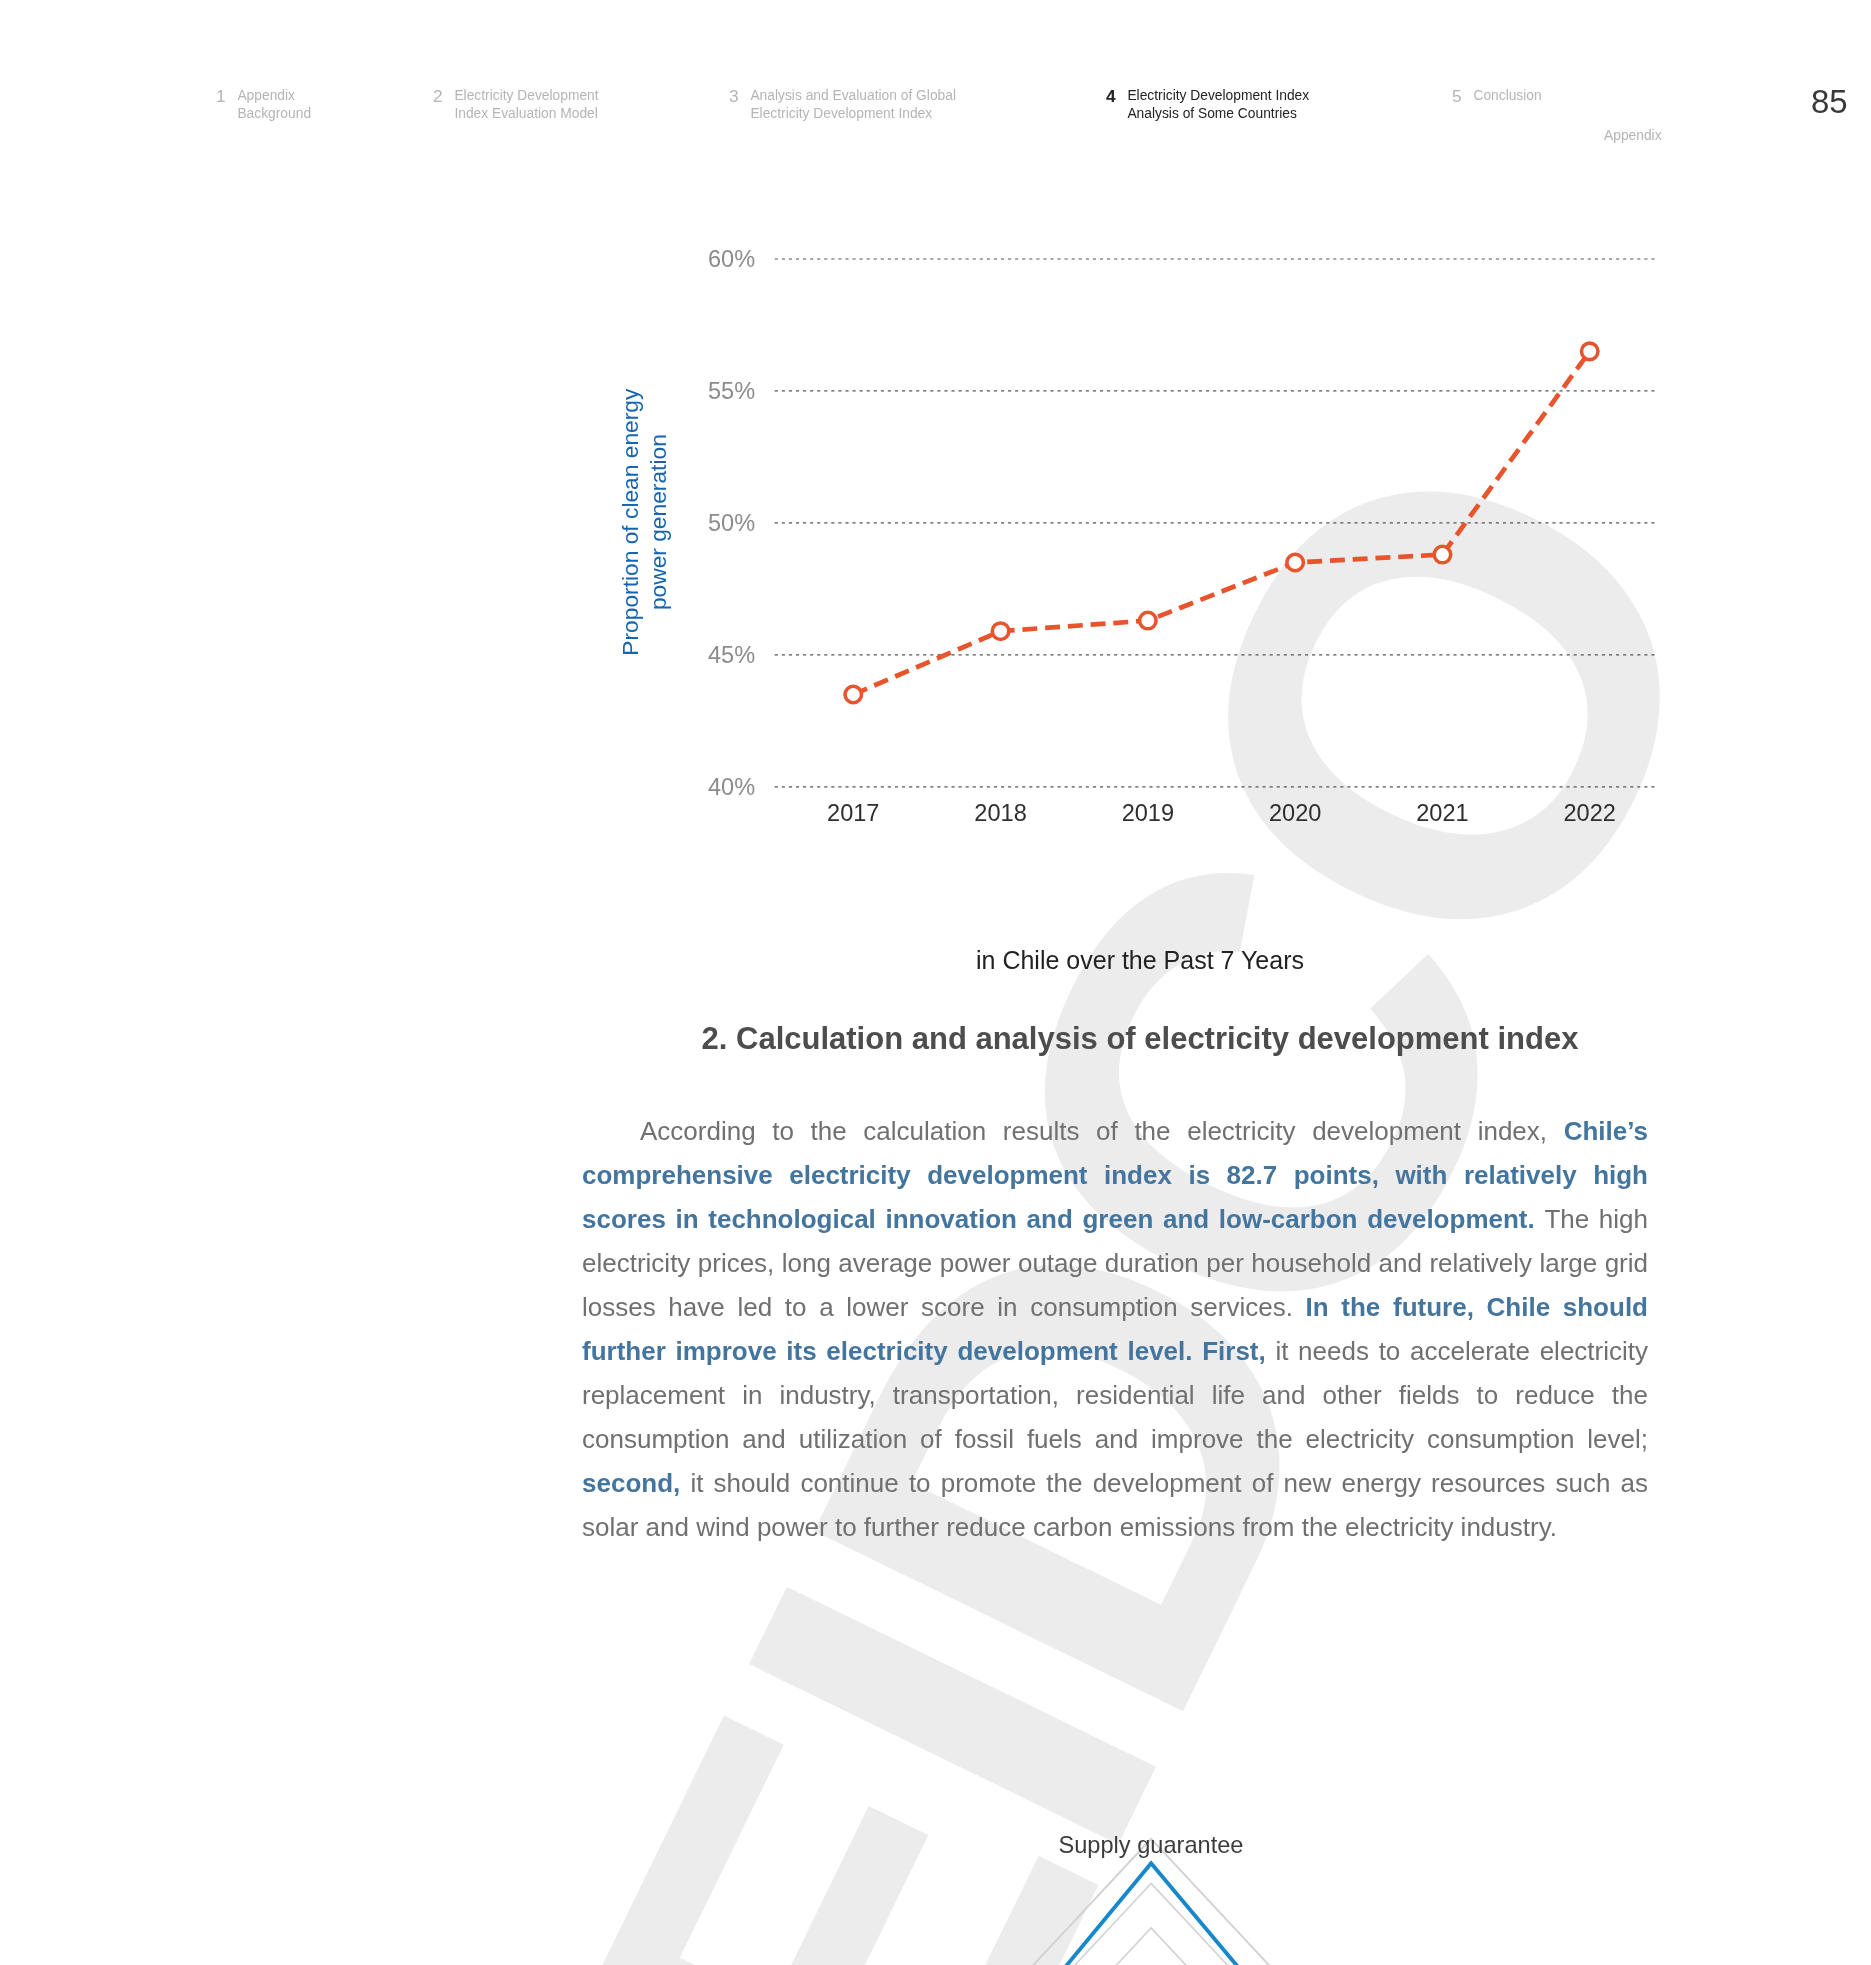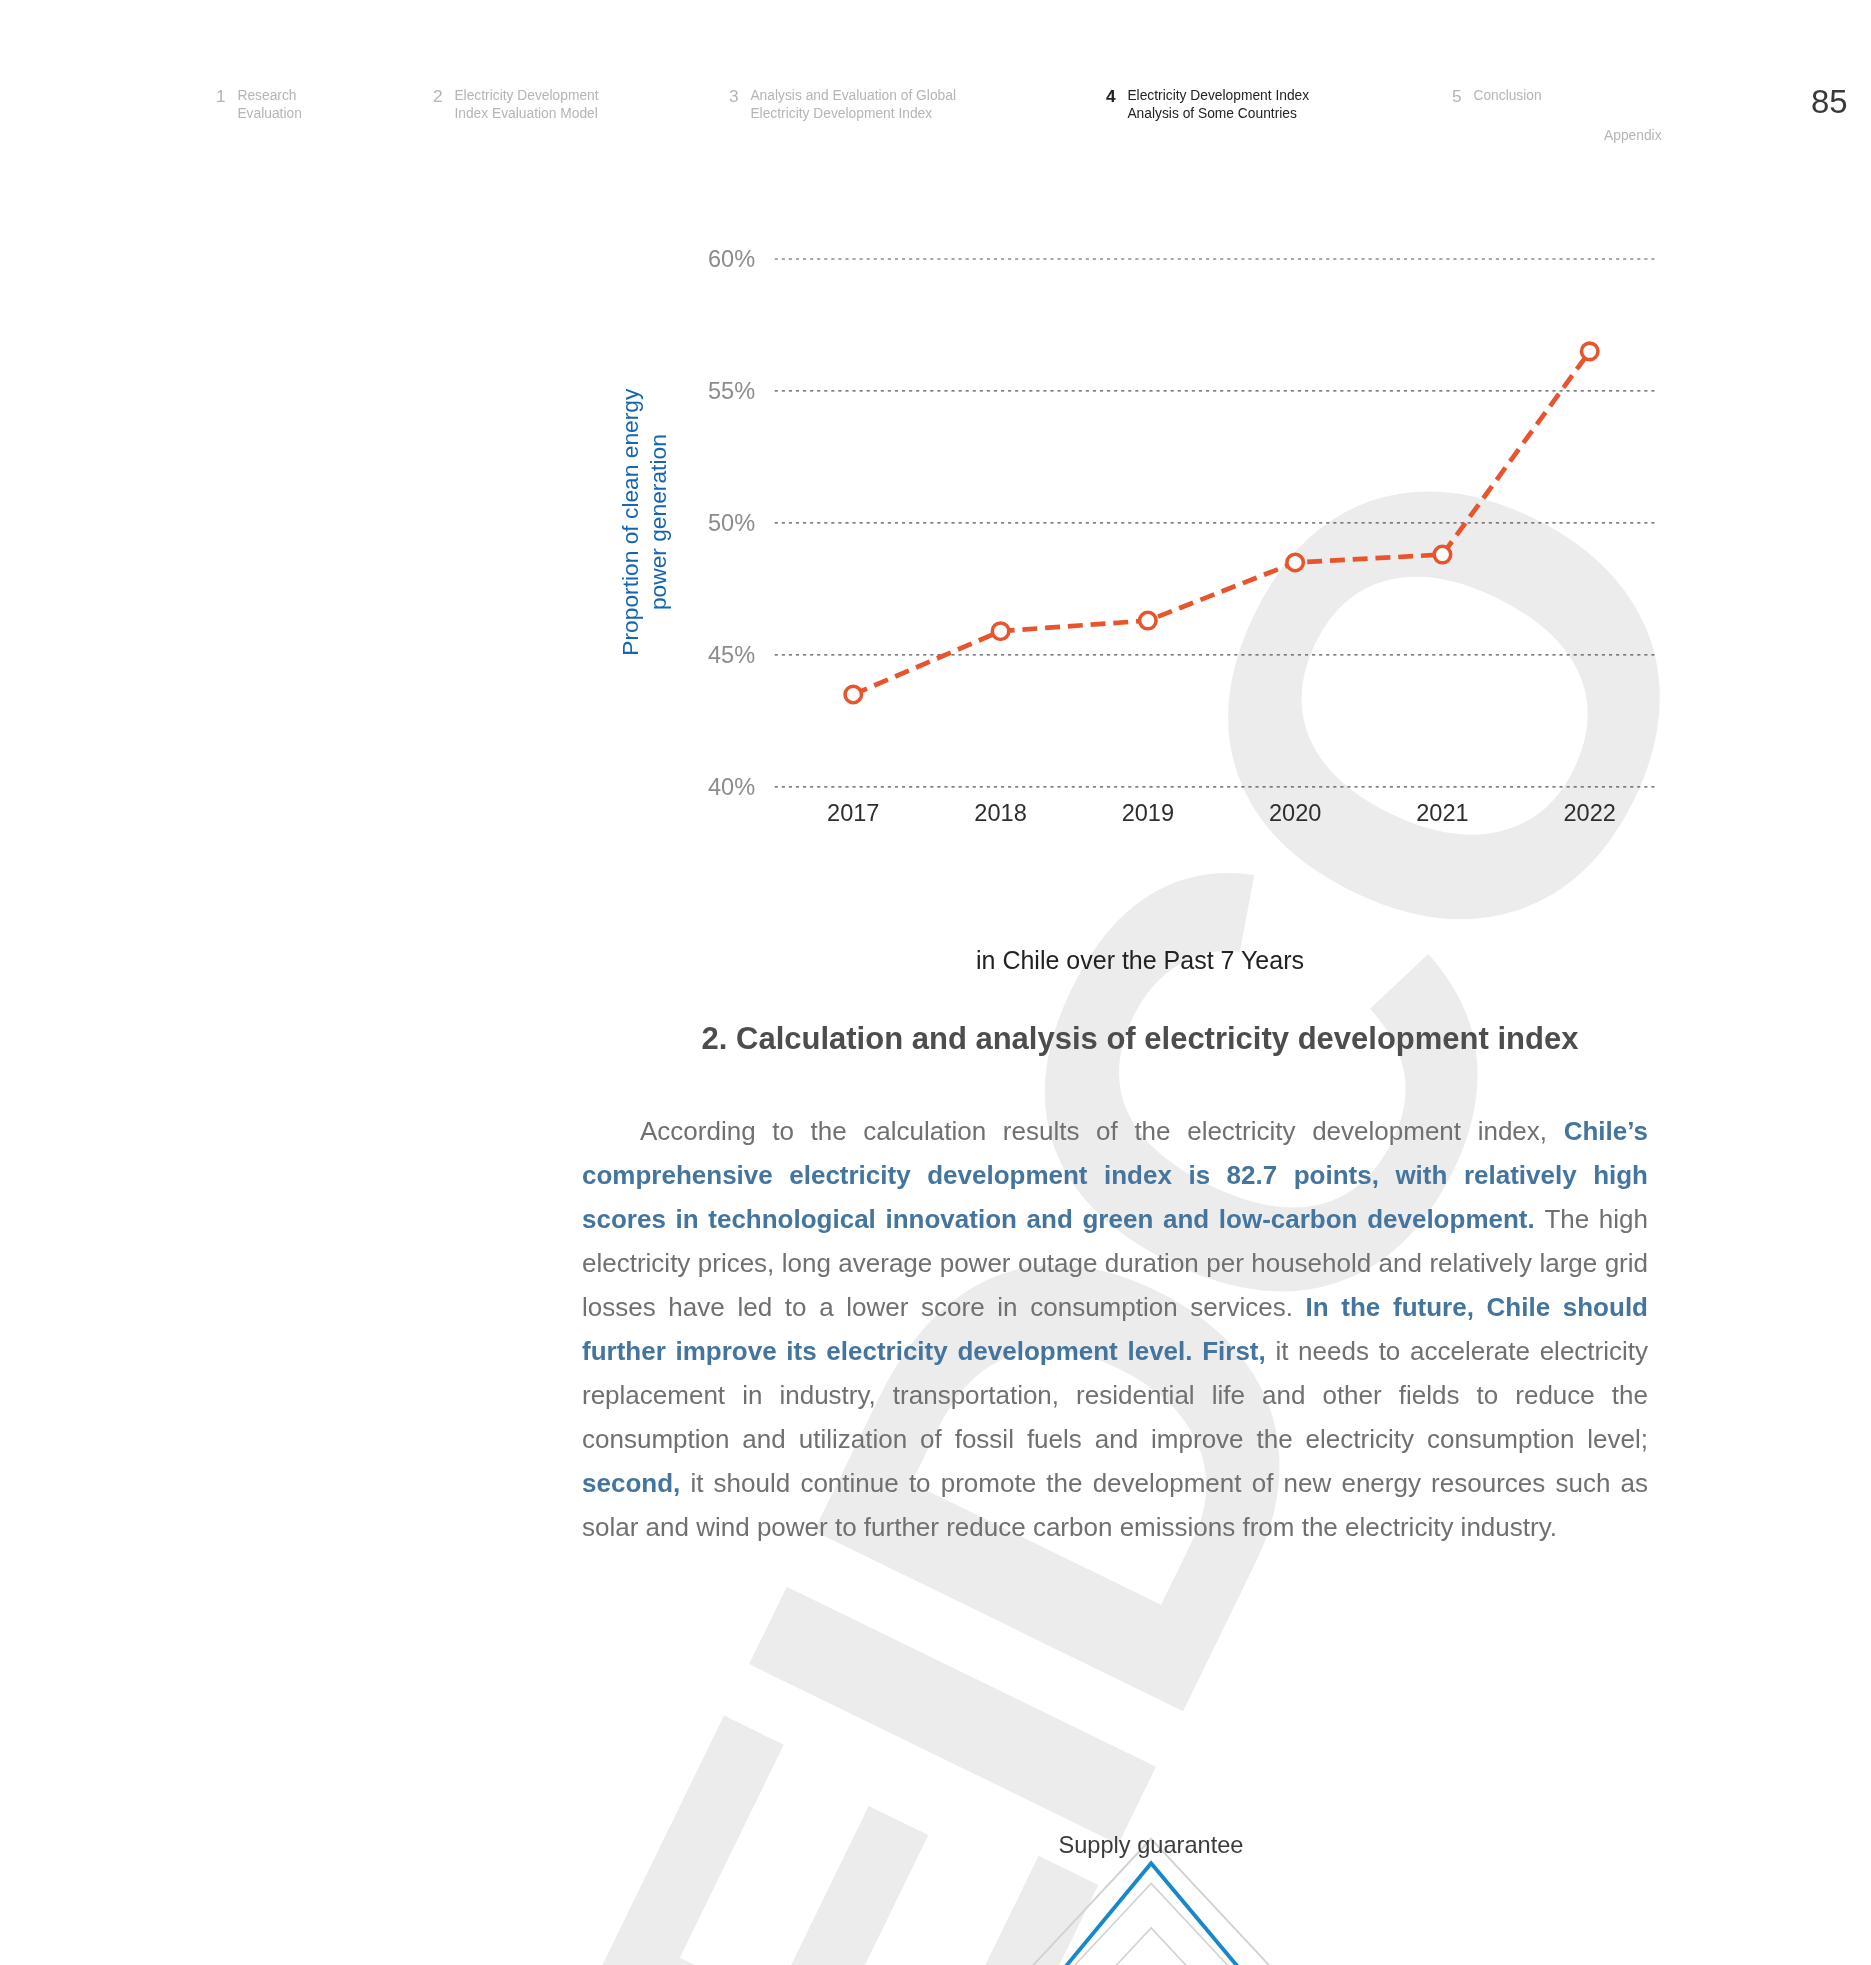--- a/index.html
+++ b/index.html
@@ -61,21 +61,21 @@
 </head>
 <body>
 
 <div id="watermark">
   <span>GEIDCO</span>
 </div>
 
 <div id="header">
     <div class="hdr-item">
       <span class="hdr-num">1</span>
-      <div class="hdr-label">Research Evaluation</div>
+      <div class="hdr-label">Appendix Background</div>
     </div>
     <div class="hdr-item">
       <span class="hdr-num">2</span>
       <div class="hdr-label">Electricity Development Index Evaluation Model</div>
     </div>
     <div class="hdr-item">
       <span class="hdr-num">3</span>
       <div class="hdr-label">Analysis and Evaluation of Global Electricity Development Index</div>
     </div>
     <div class="hdr-item active">

